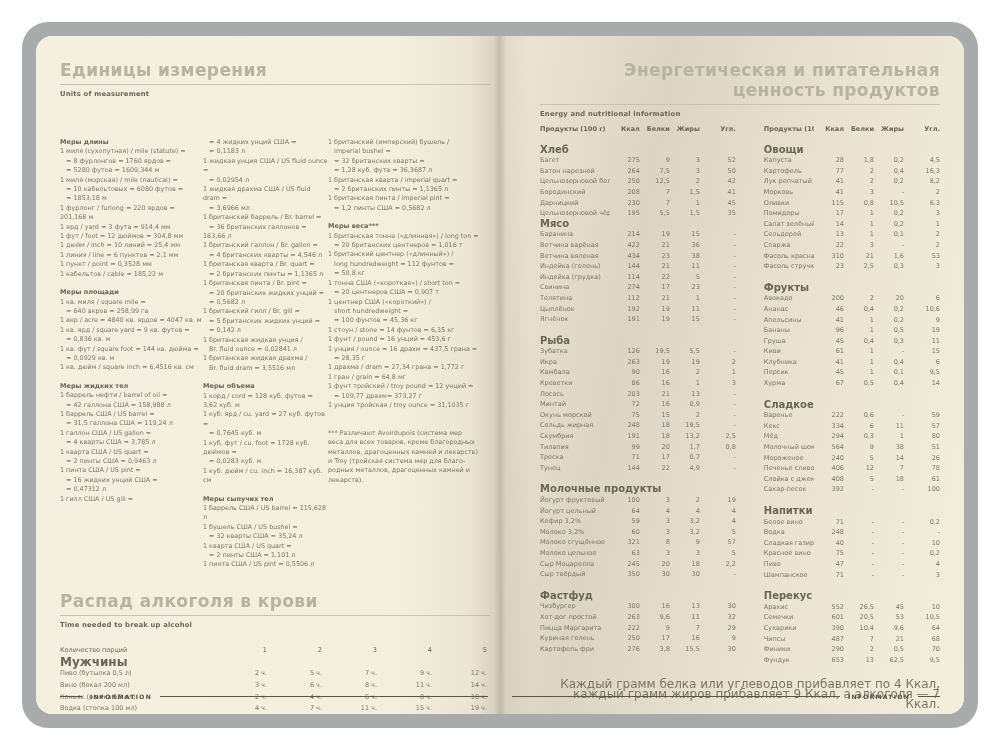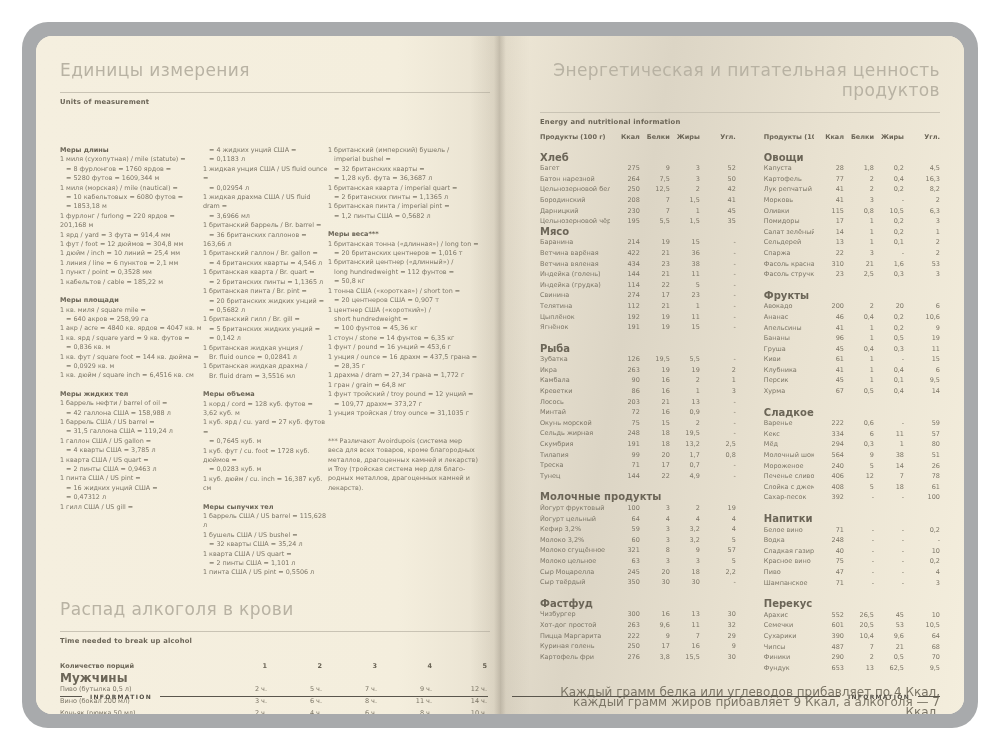--- a/index.html
+++ b/index.html
@@ -23,22 +23,22 @@
   .page-right{
     background:linear-gradient(100deg,#eee7d6 0%,#dcd5c5 30%,#e9e2d1 60%,#f4eedd 100%);
     padding:24px 24px 0 40px;
   }
   .gutter{
     position:absolute;left:calc(50% - 30px);top:0;width:60px;height:100%;
     background:linear-gradient(to right,rgba(90,78,58,0) 0%,rgba(90,78,58,0.10) 40%,rgba(60,50,35,0.22) 50%,rgba(90,78,58,0.08) 60%,rgba(90,78,58,0) 100%);
     pointer-events:none;
   }
   .sec-title{
-    font-size:17px;color:#b8b2a3;letter-spacing:0.4px;font-weight:400;
-    padding-bottom:12px;border-bottom:1px solid #c9c3b4;
+    font-size:17px;color:#b8b2a3;letter-spacing:0.4px;font-weight:700;
+    padding-bottom:4px;border-bottom:1px solid #c9c3b4;
   }
   .sec-title.right{text-align:right;}
   .sec-sub{
     font-size:6.8px;font-weight:bold;color:#6b6557;margin-top:5px;letter-spacing:0.2px;
   }
   .sec-sub.right{}
   
   .units-cols{display:flex;margin-top:40px;}
   .unit-col{box-sizing:border-box;}
   .unit-col:nth-child(1){width:143px;}
@@ -46,21 +46,21 @@
   .unit-col:nth-child(3){width:160px;}
   .unit-block{margin-bottom:9px;}
   .unit-h{font-size:6.5px;font-weight:bold;color:#6b6557;line-height:9.4px;}
   .unit-line{font-size:6.4px;color:#7b7566;line-height:9.4px;white-space:pre-wrap;}
   
   .alc-wrap{margin-top:12px;}
   .alc-table{margin-top:16px;}
   .alc-row{display:grid;grid-template-columns:152px repeat(5,55px);line-height:11.7px;}
   .alc-row .c{font-size:6.5px;color:#7b7566;text-align:right;}
   .alc-row .n{font-size:6.5px;color:#7b7566;text-align:left;}
-  .alc-row.hdr .c,.alc-row.hdr .n{font-weight:bold;color:#6b6557;}
+  .alc-row.hdr .c,.alc-row.hdr .n{font-weight:normal;color:#6b6557;}
   .alc-group{font-size:12px;font-weight:bold;color:#6b6557;line-height:11.7px;}
   
   .food-cols{display:flex;margin-top:6px;}
   .food-table.left{width:200px;margin-right:28px;}
   .food-table.right{width:180px;}
   .food-row{display:grid;grid-template-columns:1fr 30px 30px 30px 36px;line-height:10.6px;}
   .food-row .c{font-size:6.5px;color:#7b7566;text-align:right;}
   .food-row .n{font-size:6.5px;color:#7b7566;text-align:left;overflow:hidden;white-space:nowrap;}
   .food-row.hdr .c,.food-row.hdr .n{font-weight:bold;color:#6b6557;}
   .food-h{font-size:10px;font-weight:bold;color:#6b6557;line-height:10.6px;margin-top:11px;}

